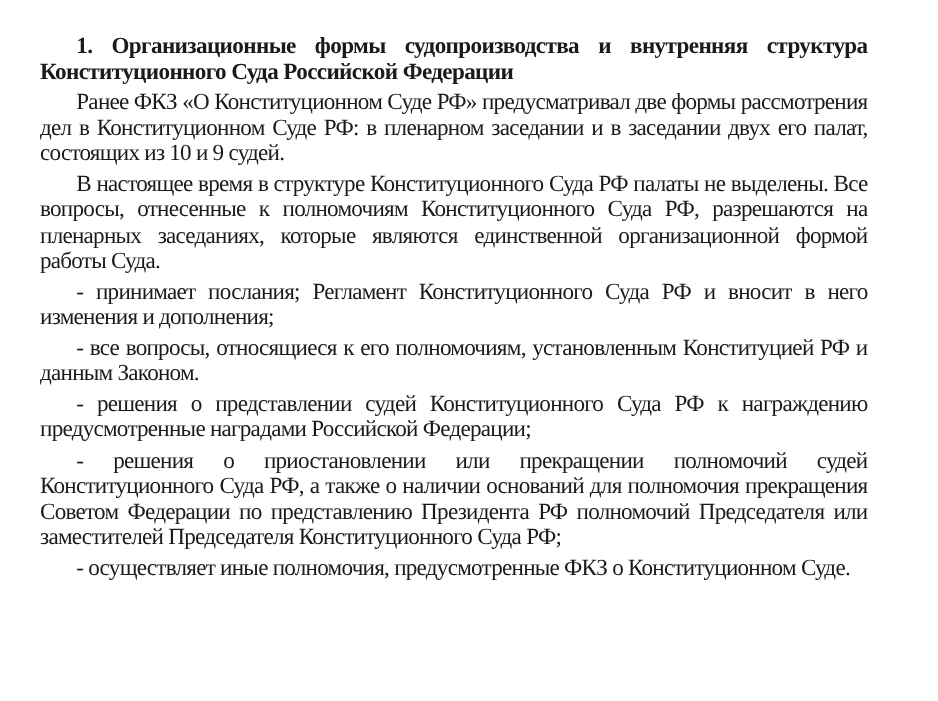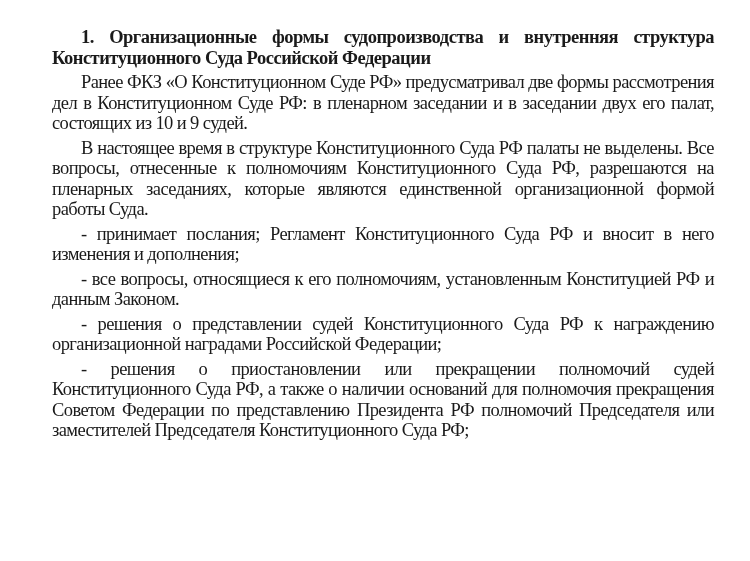--- a/index.html
+++ b/index.html
@@ -1,21 +1,21 @@
 <!DOCTYPE html>
 <html><head>
 <meta charset="utf-8">
 <style>
   html, body { margin: 0; padding: 0; }
   body {
     width: 750px; height: 561px; background: #ffffff; overflow: hidden;
     position: relative;
   }
   .page {
-    position: absolute; left: 52px; top: 27px; width: 662px;
+    position: absolute; left: 32px; top: 27px; width: 662px;
     font-family: "Liberation Serif", "DejaVu Serif", serif;
     color: #1a1a1a;
     font-size: 18.5px;
     line-height: 20.5px;
     letter-spacing: -0.6px;
   }
   .heading {
     font-weight: bold;
     text-align: justify;
     text-indent: 29px;
@@ -30,15 +30,16 @@
 </style>
 </head>
 <body>
 
 <div class="page">
   <p class="heading">1. Организационные формы судопроизводства и внутренняя структура Конституционного Суда Российской Федерации</p>
   <p class="para">Ранее ФКЗ «О Конституционном Суде РФ» предусматривал две формы рассмотрения дел в Конституционном Суде РФ: в пленарном заседании и в заседании двух его палат, состоящих из 10 и 9 судей.</p>
   <p class="para">В настоящее время в структуре Конституционного Суда РФ палаты не выделены. Все вопросы, отнесенные к полномочиям Конституционного Суда РФ, разрешаются на пленарных заседаниях, которые являются единственной организационной формой работы Суда.</p>
   <p class="para">- принимает послания; Регламент Конституционного Суда РФ и вносит в него изменения и дополнения;</p>
   <p class="para">- все вопросы, относящиеся к его полномочиям, установленным Конституцией РФ и данным Законом.</p>
-  <p class="para">- решения о представлении судей Конституционного Суда РФ к награждению организационной наградами Российской Федерации;</p>
+  <p class="para">- решения о представлении судей Конституционного Суда РФ к награждению предусмотренные наградами Российской Федерации;</p>
   <p class="para">- решения о приостановлении или прекращении полномочий судей Конституционного Суда РФ, а также о наличии оснований для полномочия прекращения Советом Федерации по представлению Президента РФ полномочий Председателя или заместителей Председателя Конституционного Суда РФ;</p>
+  <p class="para">-  осуществляет иные полномочия, предусмотренные ФКЗ о Конституционном Суде.</p>
 </div>
 
 </body></html>

